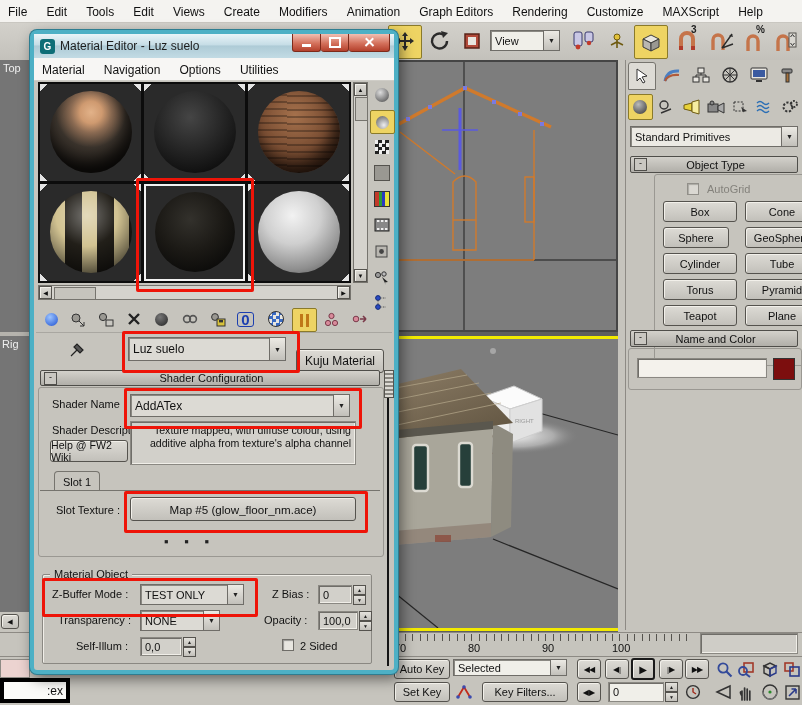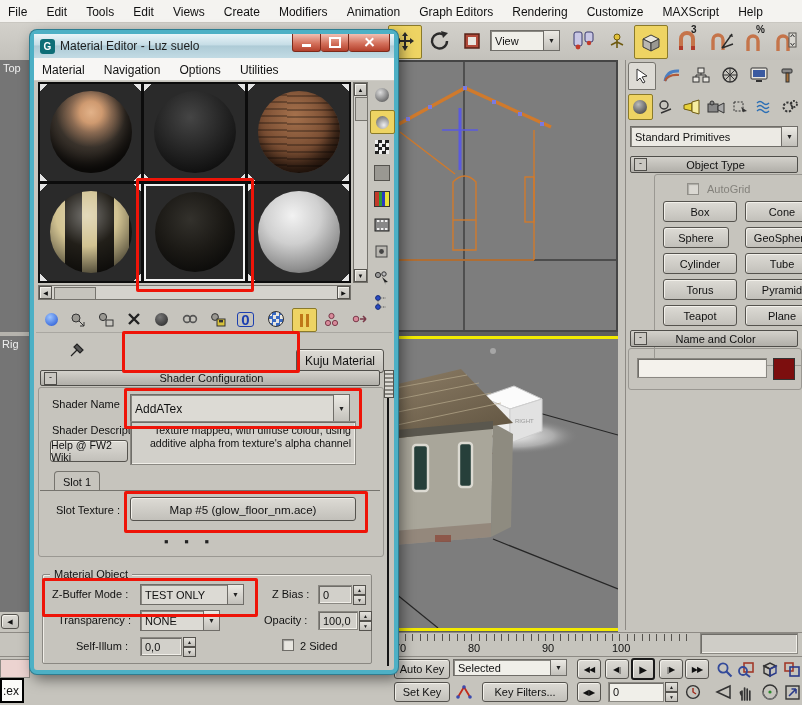--- a/index.html
+++ b/index.html
@@ -387,21 +387,21 @@
       <span class="lbl" style="left:78px;top:9px;font-size:11px;">80</span>
       <span class="lbl" style="left:152px;top:9px;font-size:11px;">90</span>
       <span class="lbl" style="left:222px;top:9px;font-size:11px;">100</span>
     </div>
     <div class="sunken" style="left:700px;top:0;width:98px;height:21px;background:#cfcdc7;"></div>
   </div>
 
   <div class="abs" style="left:0;top:656px;width:802px;height:49px;background:#c6c4bd;border-top:1px solid #8d8a84;">
 
     <div class="abs" style="left:0;top:2px;width:28px;height:17px;background:#ecd3d0;border:1px solid #8d8a84;"></div>
-    <div class="abs" style="left:0;top:21px;width:24px;height:25px;background:#fbfbf9;border:2px solid #000000;display:flex;align-items:center;justify-content:flex-end;padding-right:3px;box-sizing:border-box;font-size:12px;">
+    <div class="abs" style="left:0;top:21px;width:70px;height:25px;background:#fbfbf9;border:4px solid #000000;display:flex;align-items:center;justify-content:flex-end;padding-right:3px;box-sizing:border-box;font-size:12px;">
       <span>:ex</span>
     </div>
 
     <div class="btn3d" style="left:394px;top:2px;width:56px;height:20px;">
       <span>Auto Key</span>
       </div>
     <div class="dd" style="left:453px;top:2px;width:114px;height:17px;background:#f0efe9;">
       <div class="val">Selected</div>
       <div class="arw">▼</div>
     </div>
@@ -702,37 +702,41 @@
           <path d="M8 7 H14 M14 7 L11 4 M14 7 L11 10" stroke="#7a3a4a" stroke-width="1.6" fill="none"></path>
         </svg>
         </div>
     </div>
 
     <div class="icbtn" style="left:32px;top:304px;width:22px;height:22px;">
       <svg width="17" height="17" viewBox="0 0 17 17">
         <path d="M2 15 L8 9 M8 9 L11 12 L14 9 L8 3 L5 6 Z" fill="#555" stroke="#222" stroke-width="1.2"></path>
       </svg>
     </div>
+    <div class="dd" style="left:94px;top:303px;width:158px;height:24px;background:#dcdad4;">
+      <div class="val" style="font-size:12px;">Luz suelo</div>
+      <div class="arw">▼</div>
+    </div>
     <div class="btn3d" style="left:262px;top:303px;width:88px;height:24px;font-size:12px;margin-top:12px;">
       <span>Kuju Material</span>
     </div>
 
     <div class="abs" style="left:350px;top:336px;width:9px;height:296px;">
       <div class="abs" style="left:0;top:0;width:8px;height:26px;background:repeating-linear-gradient(180deg,#dddbd5 0 2px,#8a8882 2px 4px);border:1px solid #55534e;"></div>
       <div class="abs" style="left:3px;top:28px;width:2.4px;height:268px;background:#151515;"></div>
     </div>
 
     <div class="rollhead" style="left:6px;top:336px;width:340px;height:16px;">
       <div class="minus">-</div>
       <div class="rtitle">Shader Configuration</div>
     </div>
     <div class="abs" style="left:4px;top:353px;width:344px;height:168px;border:1px solid #9a9892;border-radius:3px;"></div>
 
     <span class="lbl" style="left:18px;top:364px;">Shader Name :</span>
-    <div class="dd" style="left:96px;top:360px;width:220px;height:29px;background:#dcdad4;">
+    <div class="dd" style="left:96px;top:360px;width:220px;height:23px;background:#dcdad4;">
       <div class="val" style="font-size:12px;">AddATex</div>
       <div class="arw">▼</div>
     </div>
 
     <span class="lbl" style="left:18px;top:390px;">Shader Description :</span>
     <div class="sunken" style="left:96px;top:387px;width:226px;height:44px;background:#d2d0ca;align-items:flex-start;padding:2px 4px;">
       <span style="font-size:10.6px;line-height:13px;white-space:normal;text-align:right;">Texture mapped, with diffuse colour, using additive alpha from texture's alpha channel</span>
     </div>
     <div class="btn3d" style="left:16px;top:406px;width:78px;height:22px;font-size:10.6px;">
       <span>Help @ FW2 Wiki</span>

